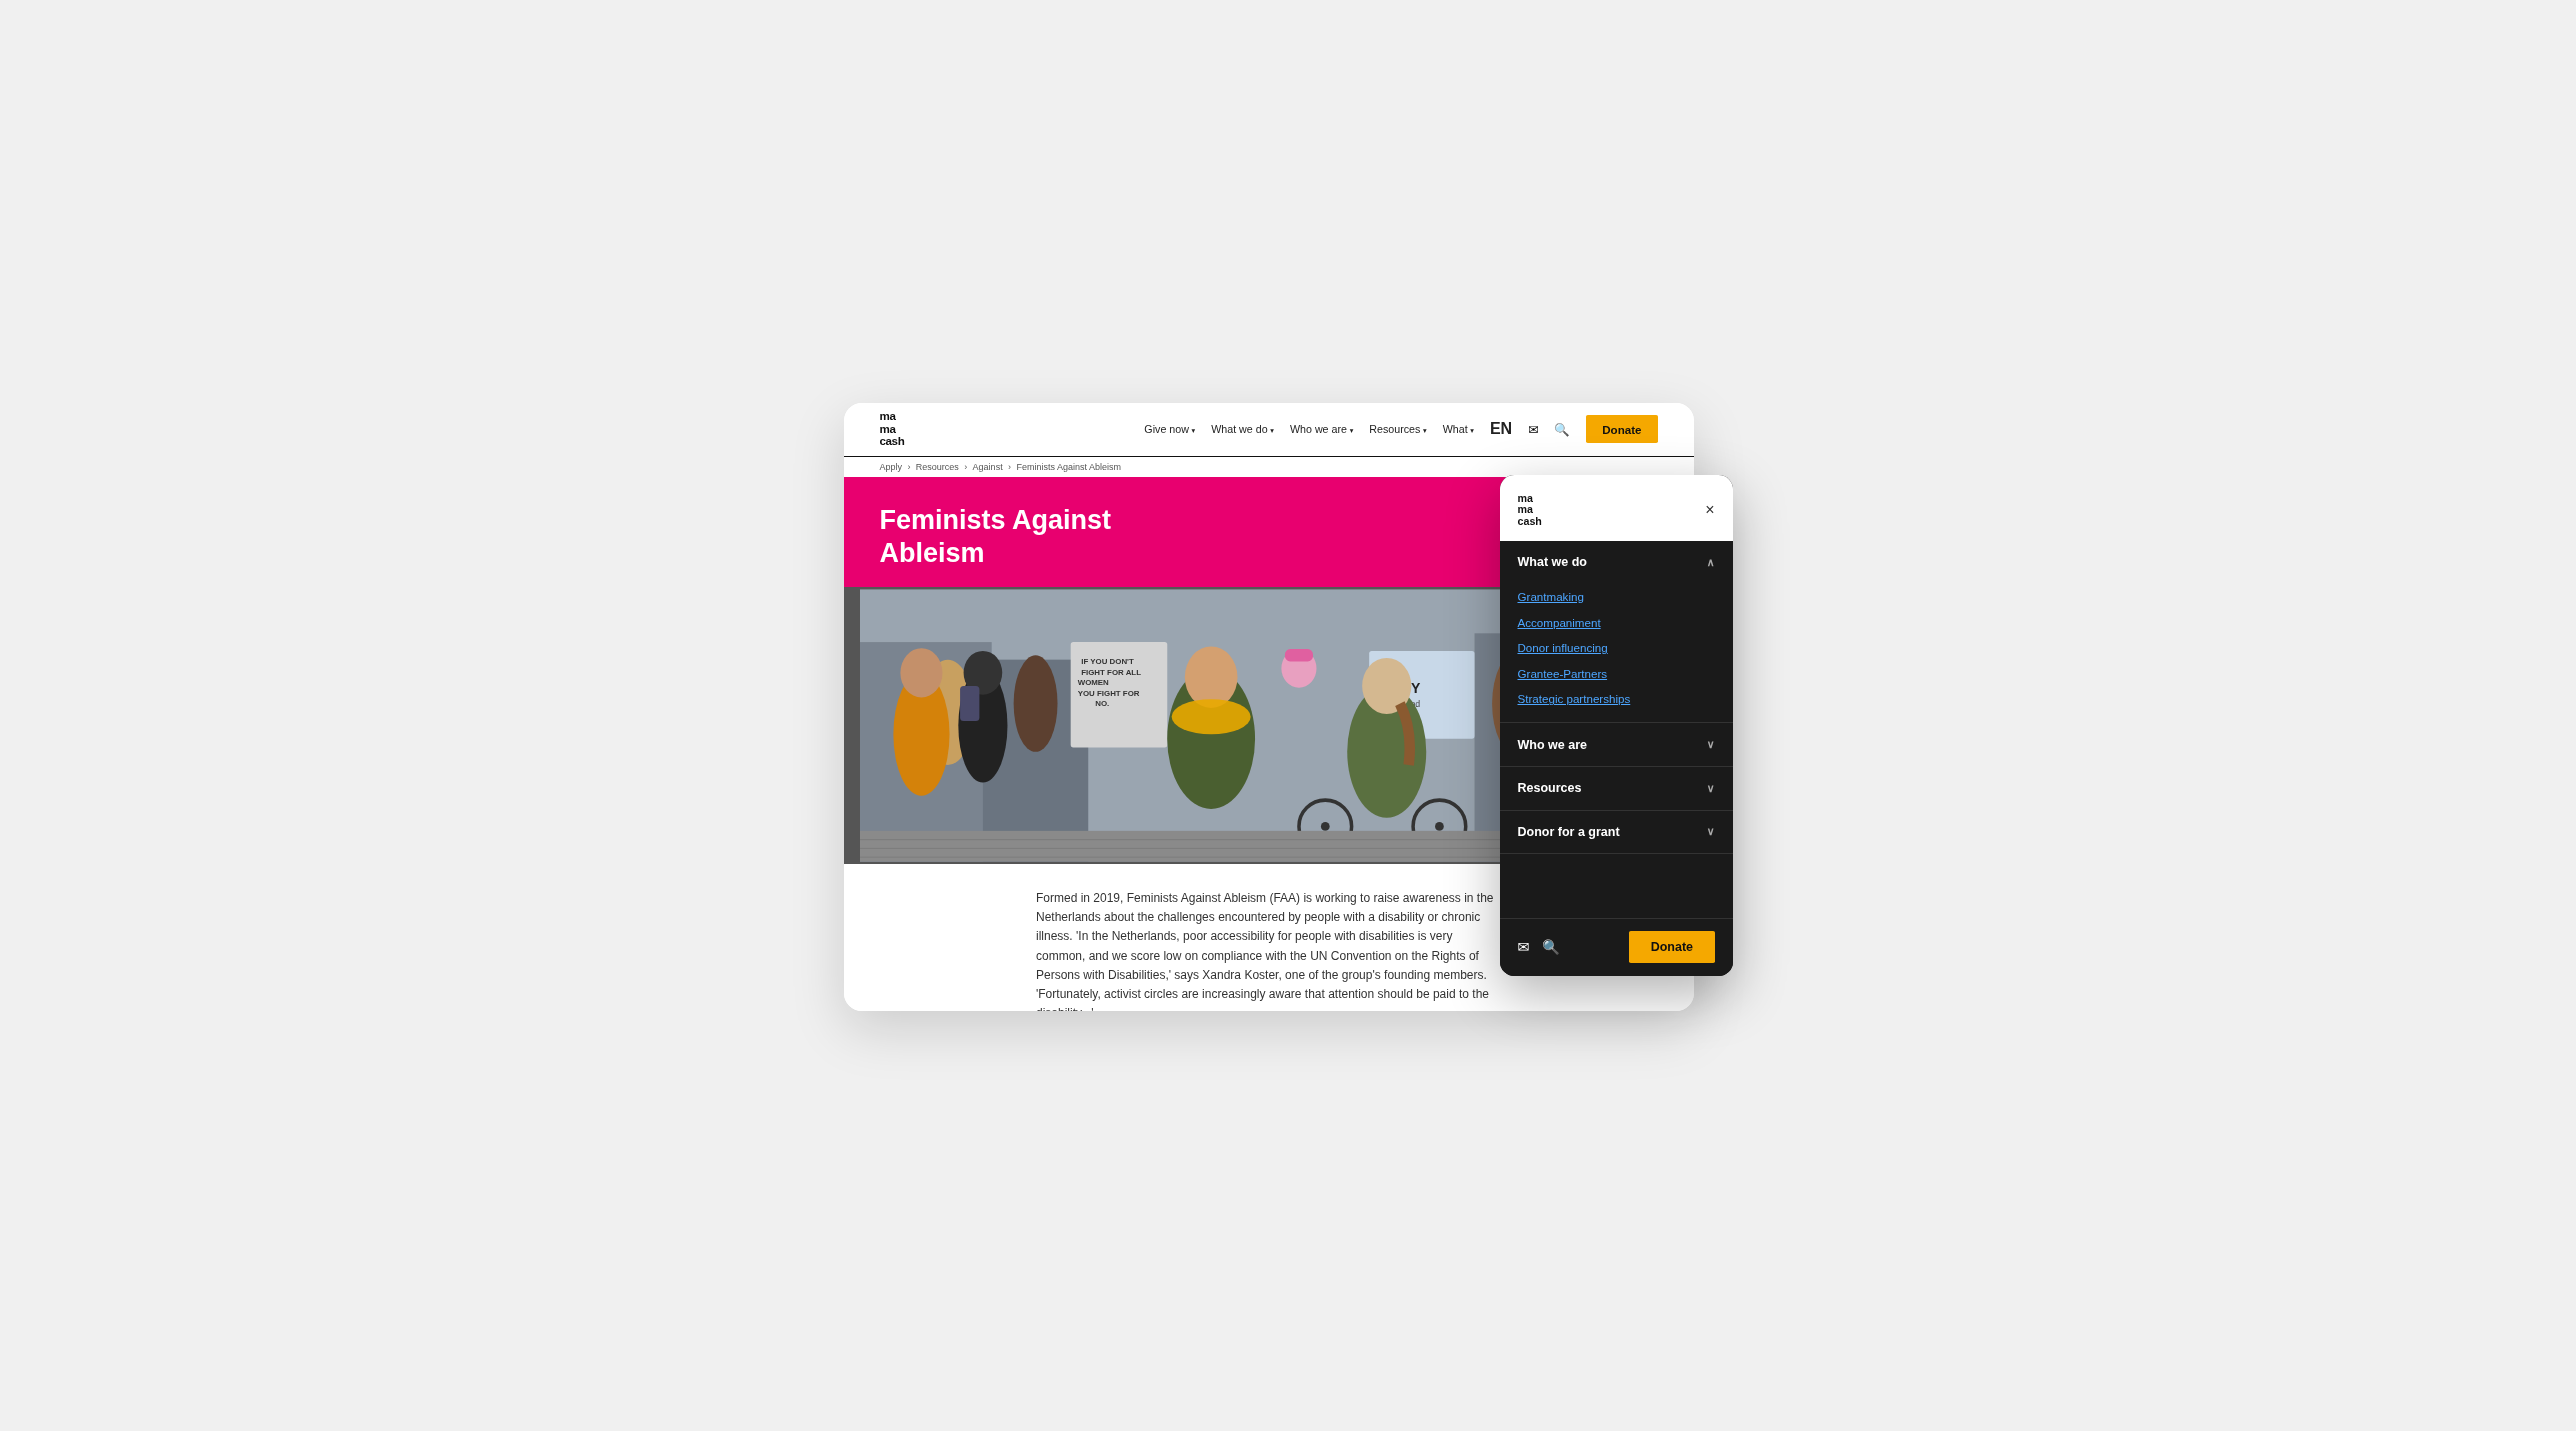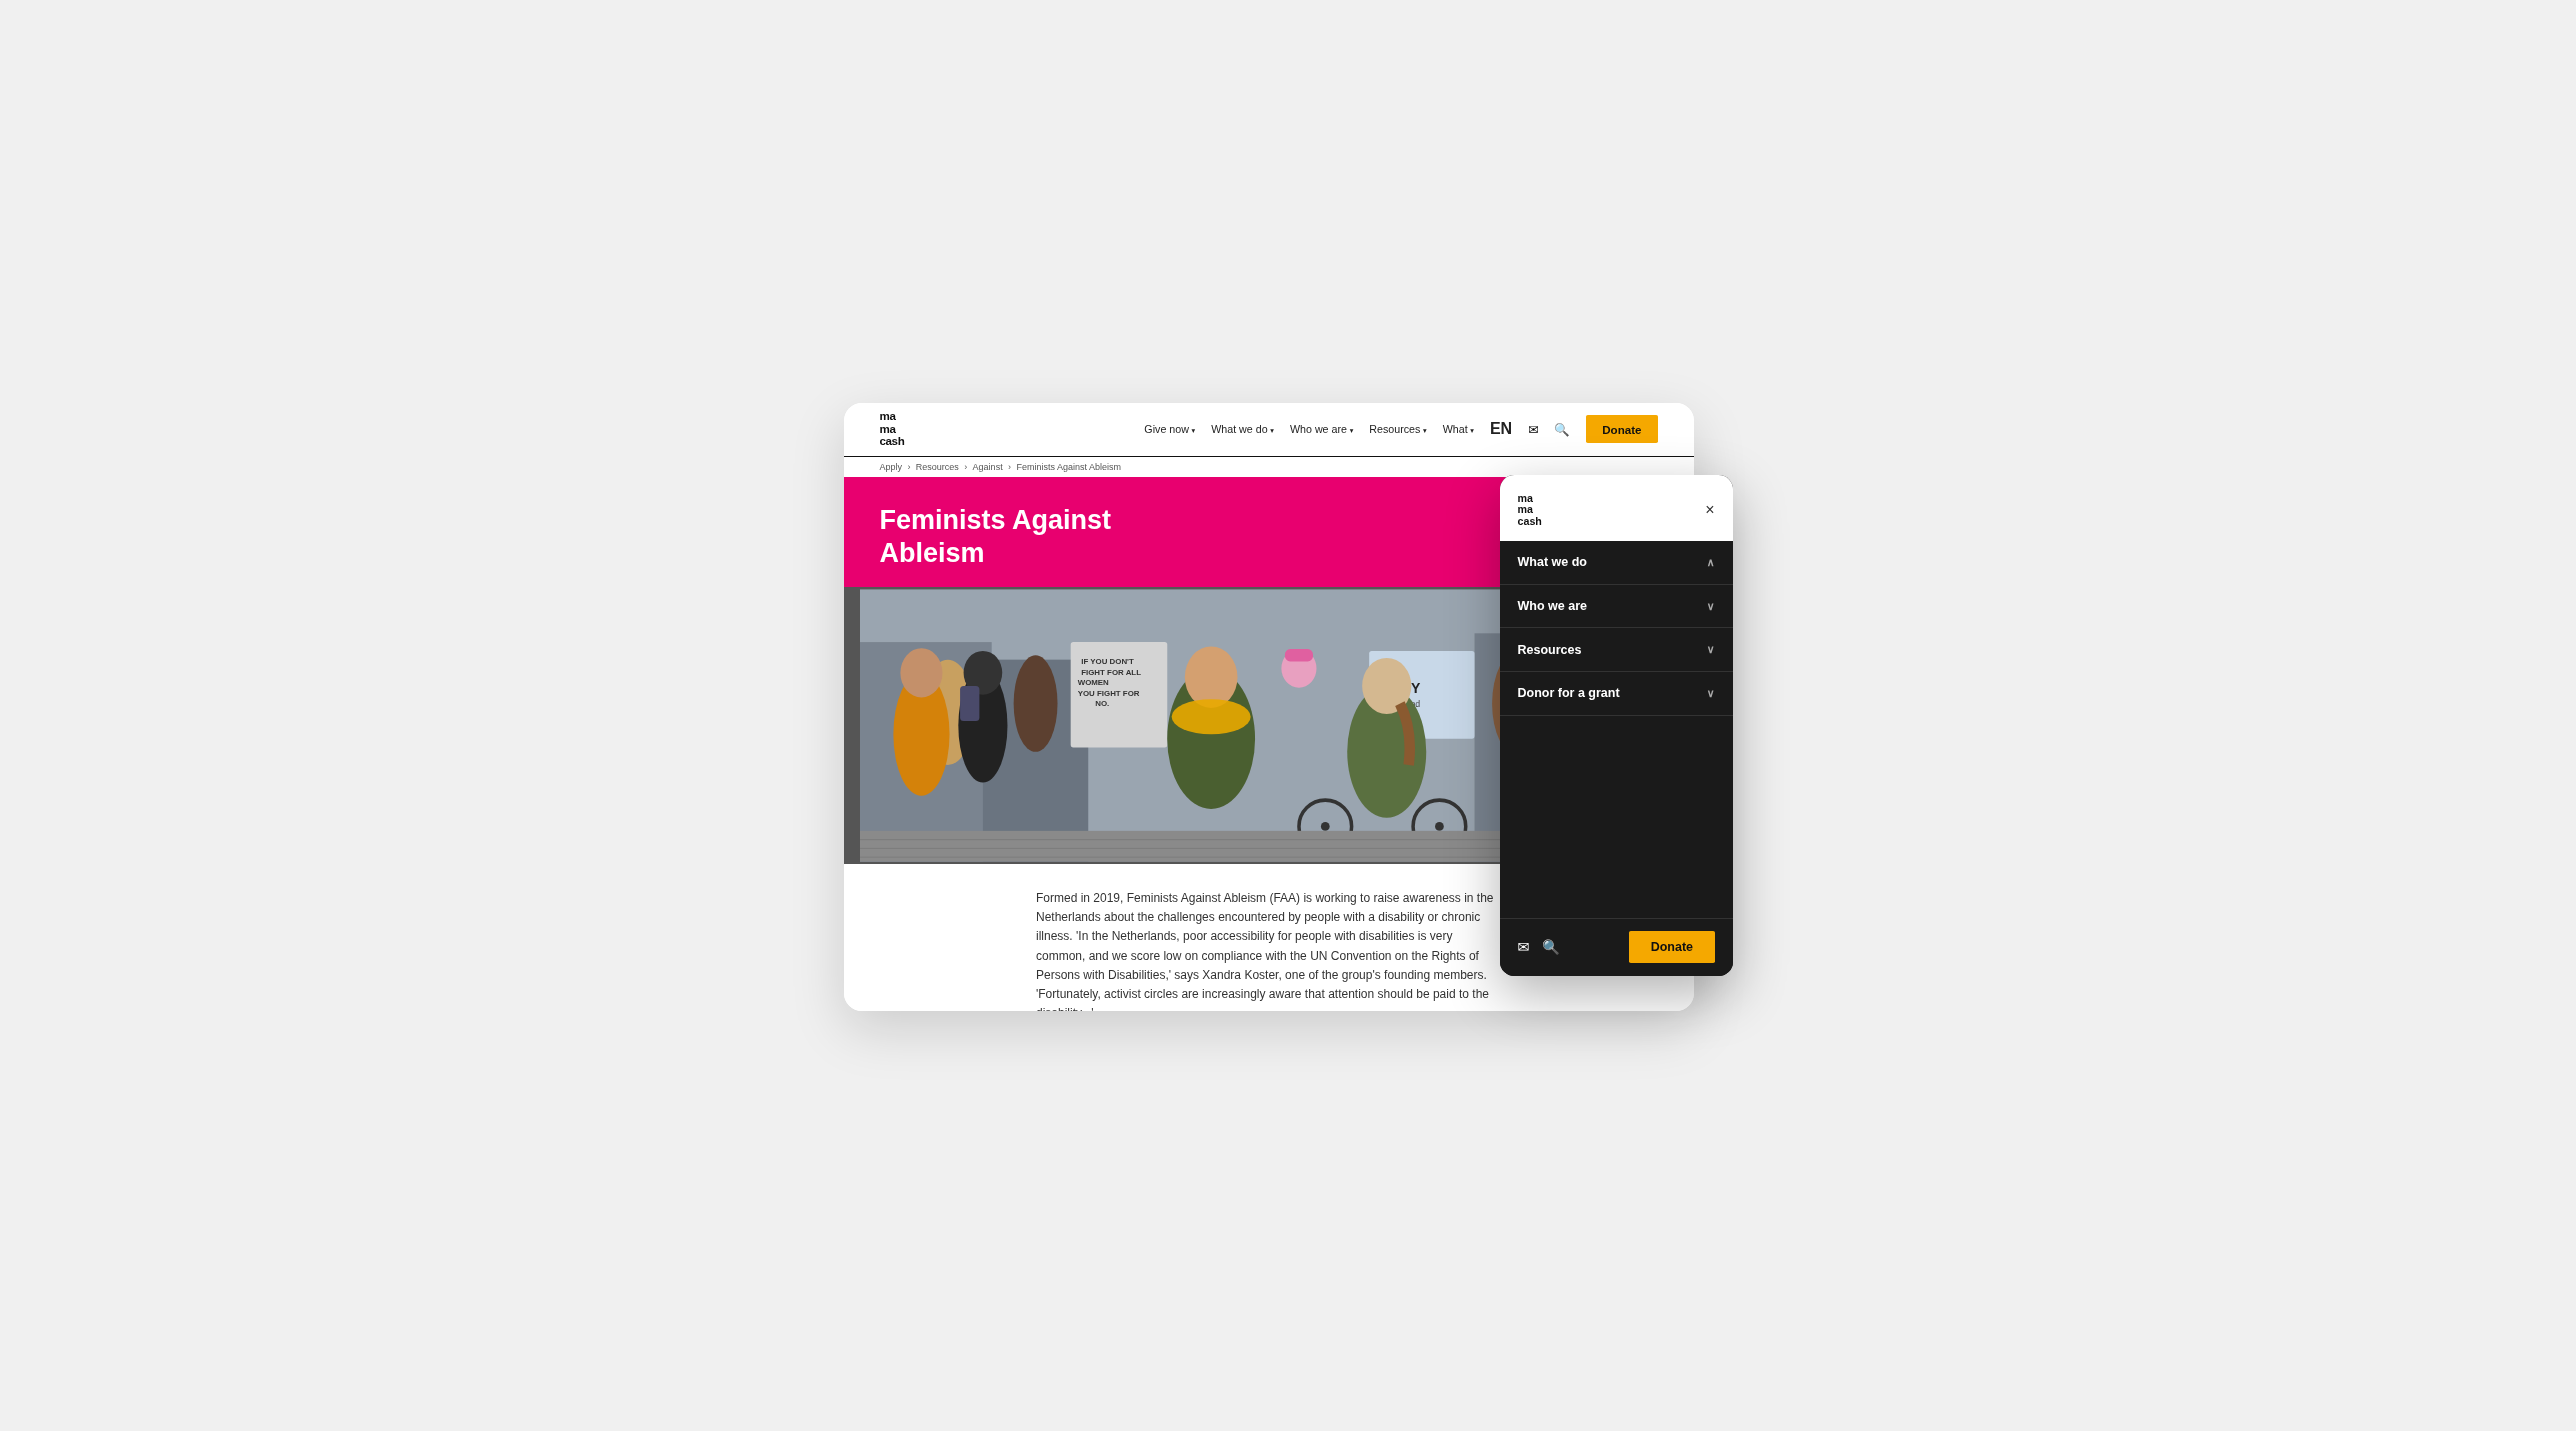--- a/index.html
+++ b/index.html
@@ -390,20 +390,27 @@
       <span class="mobile-close">×</span>
     </div>
 
     <div class="mobile-nav">
 
       <div class="mobile-section">
         <div class="mobile-section-header">
           <span>What we do</span>
           <span class="chevron-icon">∧</span>
         </div>
+        <div class="mobile-section-items">
+          <span class="mobile-nav-item">Grantmaking</span>
+          <span class="mobile-nav-item">Accompaniment</span>
+          <span class="mobile-nav-item">Donor influencing</span>
+          <span class="mobile-nav-item">Grantee-Partners</span>
+          <span class="mobile-nav-item">Strategic partnerships</span>
+        </div>
       </div>
 
       <div class="mobile-section">
         <div class="mobile-section-header">
           <span>Who we are</span>
           <span class="chevron-icon">∨</span>
         </div>
       </div>
 
       <div class="mobile-section">

